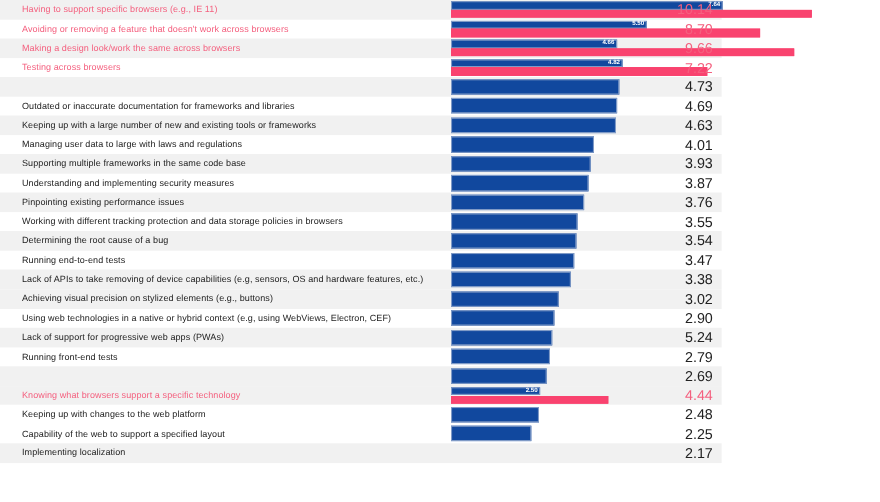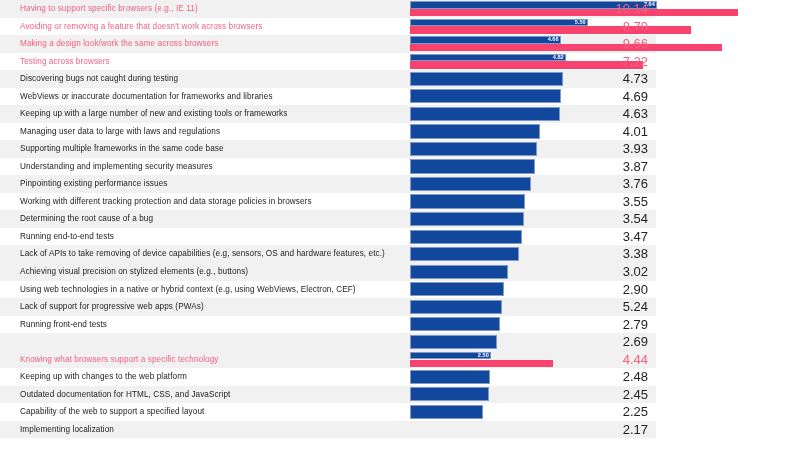--- a/index.html
+++ b/index.html
@@ -131,28 +131,27 @@
     <div class="row plain highlight">
       <div class="label">Testing across browsers</div>
       <div class="bars">
         <div class="bar blue-dual" style="width: 155.686px;"></div>
         <div class="inbar-value" style="left: 154.686px;">4.82</div>
         <div class="bar pink-dual" style="width: 233.206px;"></div>
       </div>
       <div class="value">7.22</div>
     </div>
     <div class="row stripe">
-      <div class="label">Discovering bugs not caught during testing</div>
       <div class="bars">
         <div class="bar single" style="width: 152.779px;"></div>
       </div>
       <div class="value">4.73</div>
     </div>
     <div class="row plain">
-      <div class="label">WebViews or inaccurate documentation for frameworks and libraries</div>
+      <div class="label">Outdated or inaccurate documentation for frameworks and libraries</div>
       <div class="bars">
         <div class="bar single" style="width: 151.487px;"></div>
       </div>
       <div class="value">4.69</div>
     </div>
     <div class="row stripe">
       <div class="label">Keeping up with a large number of new and existing tools or frameworks</div>
       <div class="bars">
         <div class="bar single" style="width: 149.549px;"></div>
       </div>
@@ -257,27 +256,20 @@
       </div>
       <div class="value">4.44</div>
     </div>
     <div class="row plain">
       <div class="label">Keeping up with changes to the web platform</div>
       <div class="bars">
         <div class="bar single" style="width: 80.104px;"></div>
       </div>
       <div class="value">2.48</div>
     </div>
-    <div class="row stripe">
-      <div class="label">Outdated documentation for HTML, CSS, and JavaScript</div>
-      <div class="bars">
-        <div class="bar single" style="width: 79.135px;"></div>
-      </div>
-      <div class="value">2.45</div>
-    </div>
     <div class="row plain">
       <div class="label">Capability of the web to support a specified layout</div>
       <div class="bars">
         <div class="bar single" style="width: 72.675px;"></div>
       </div>
       <div class="value">2.25</div>
     </div>
     <div class="row stripe">
       <div class="label">Implementing localization</div>
       <div class="bars"></div>

